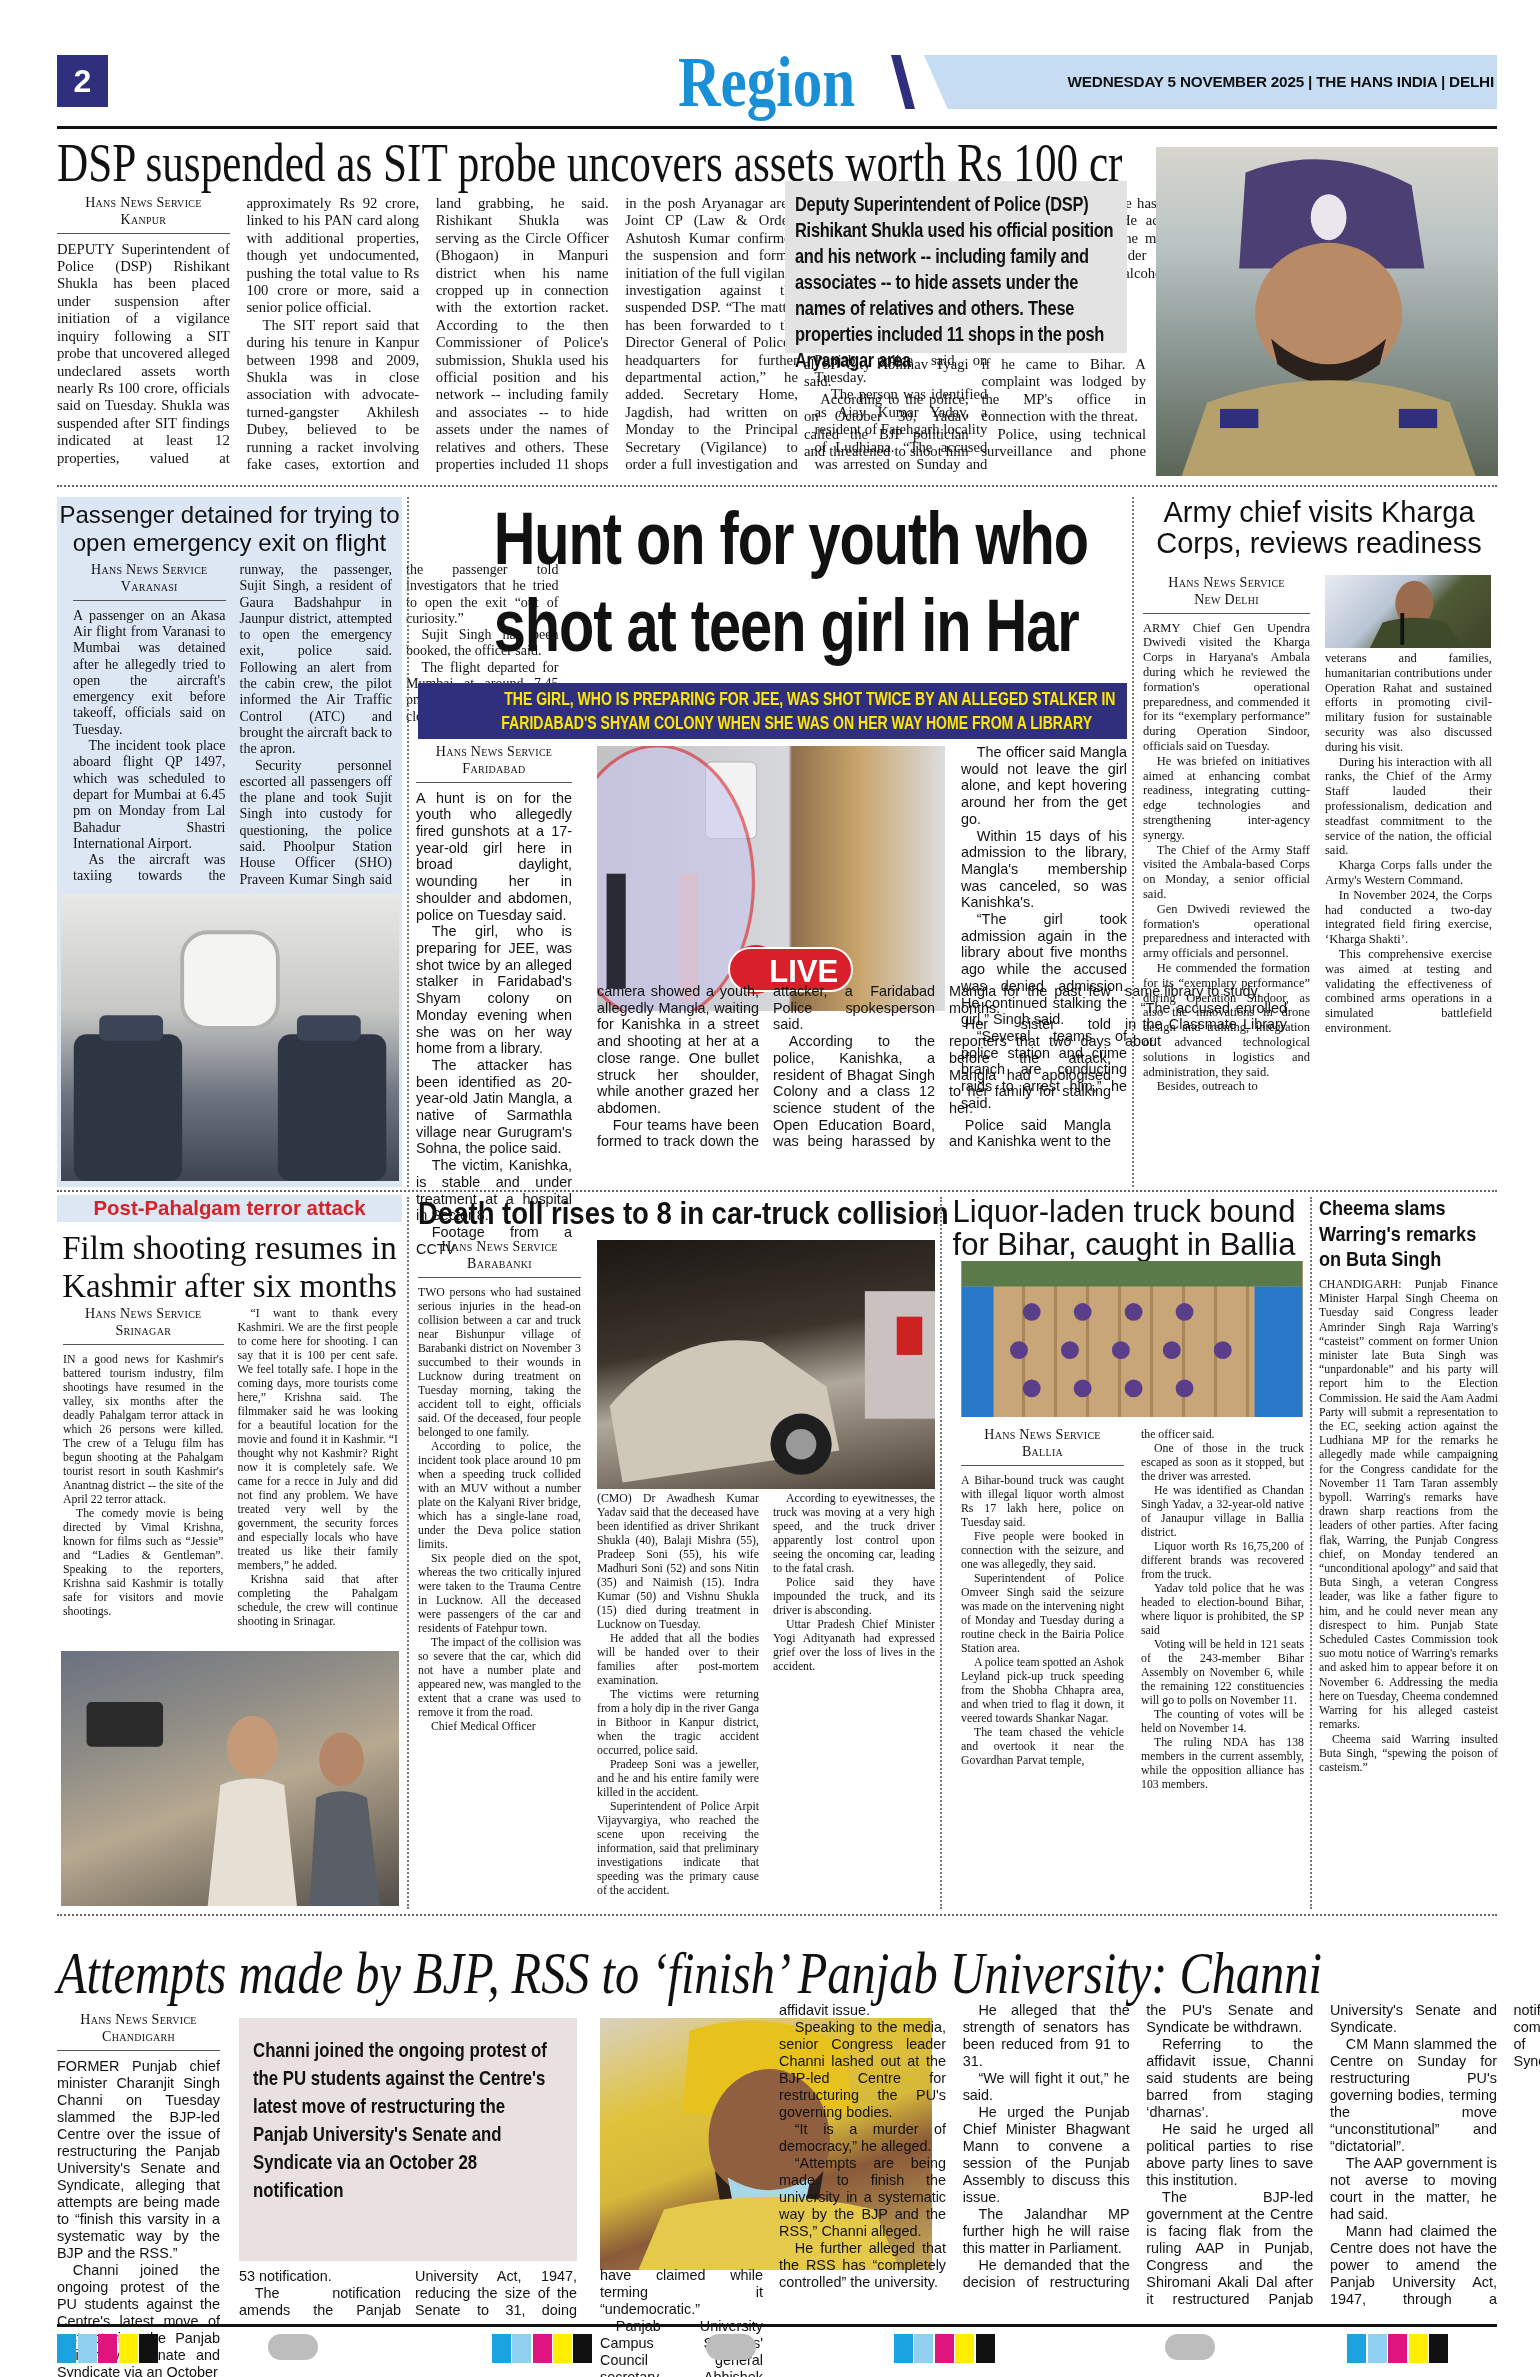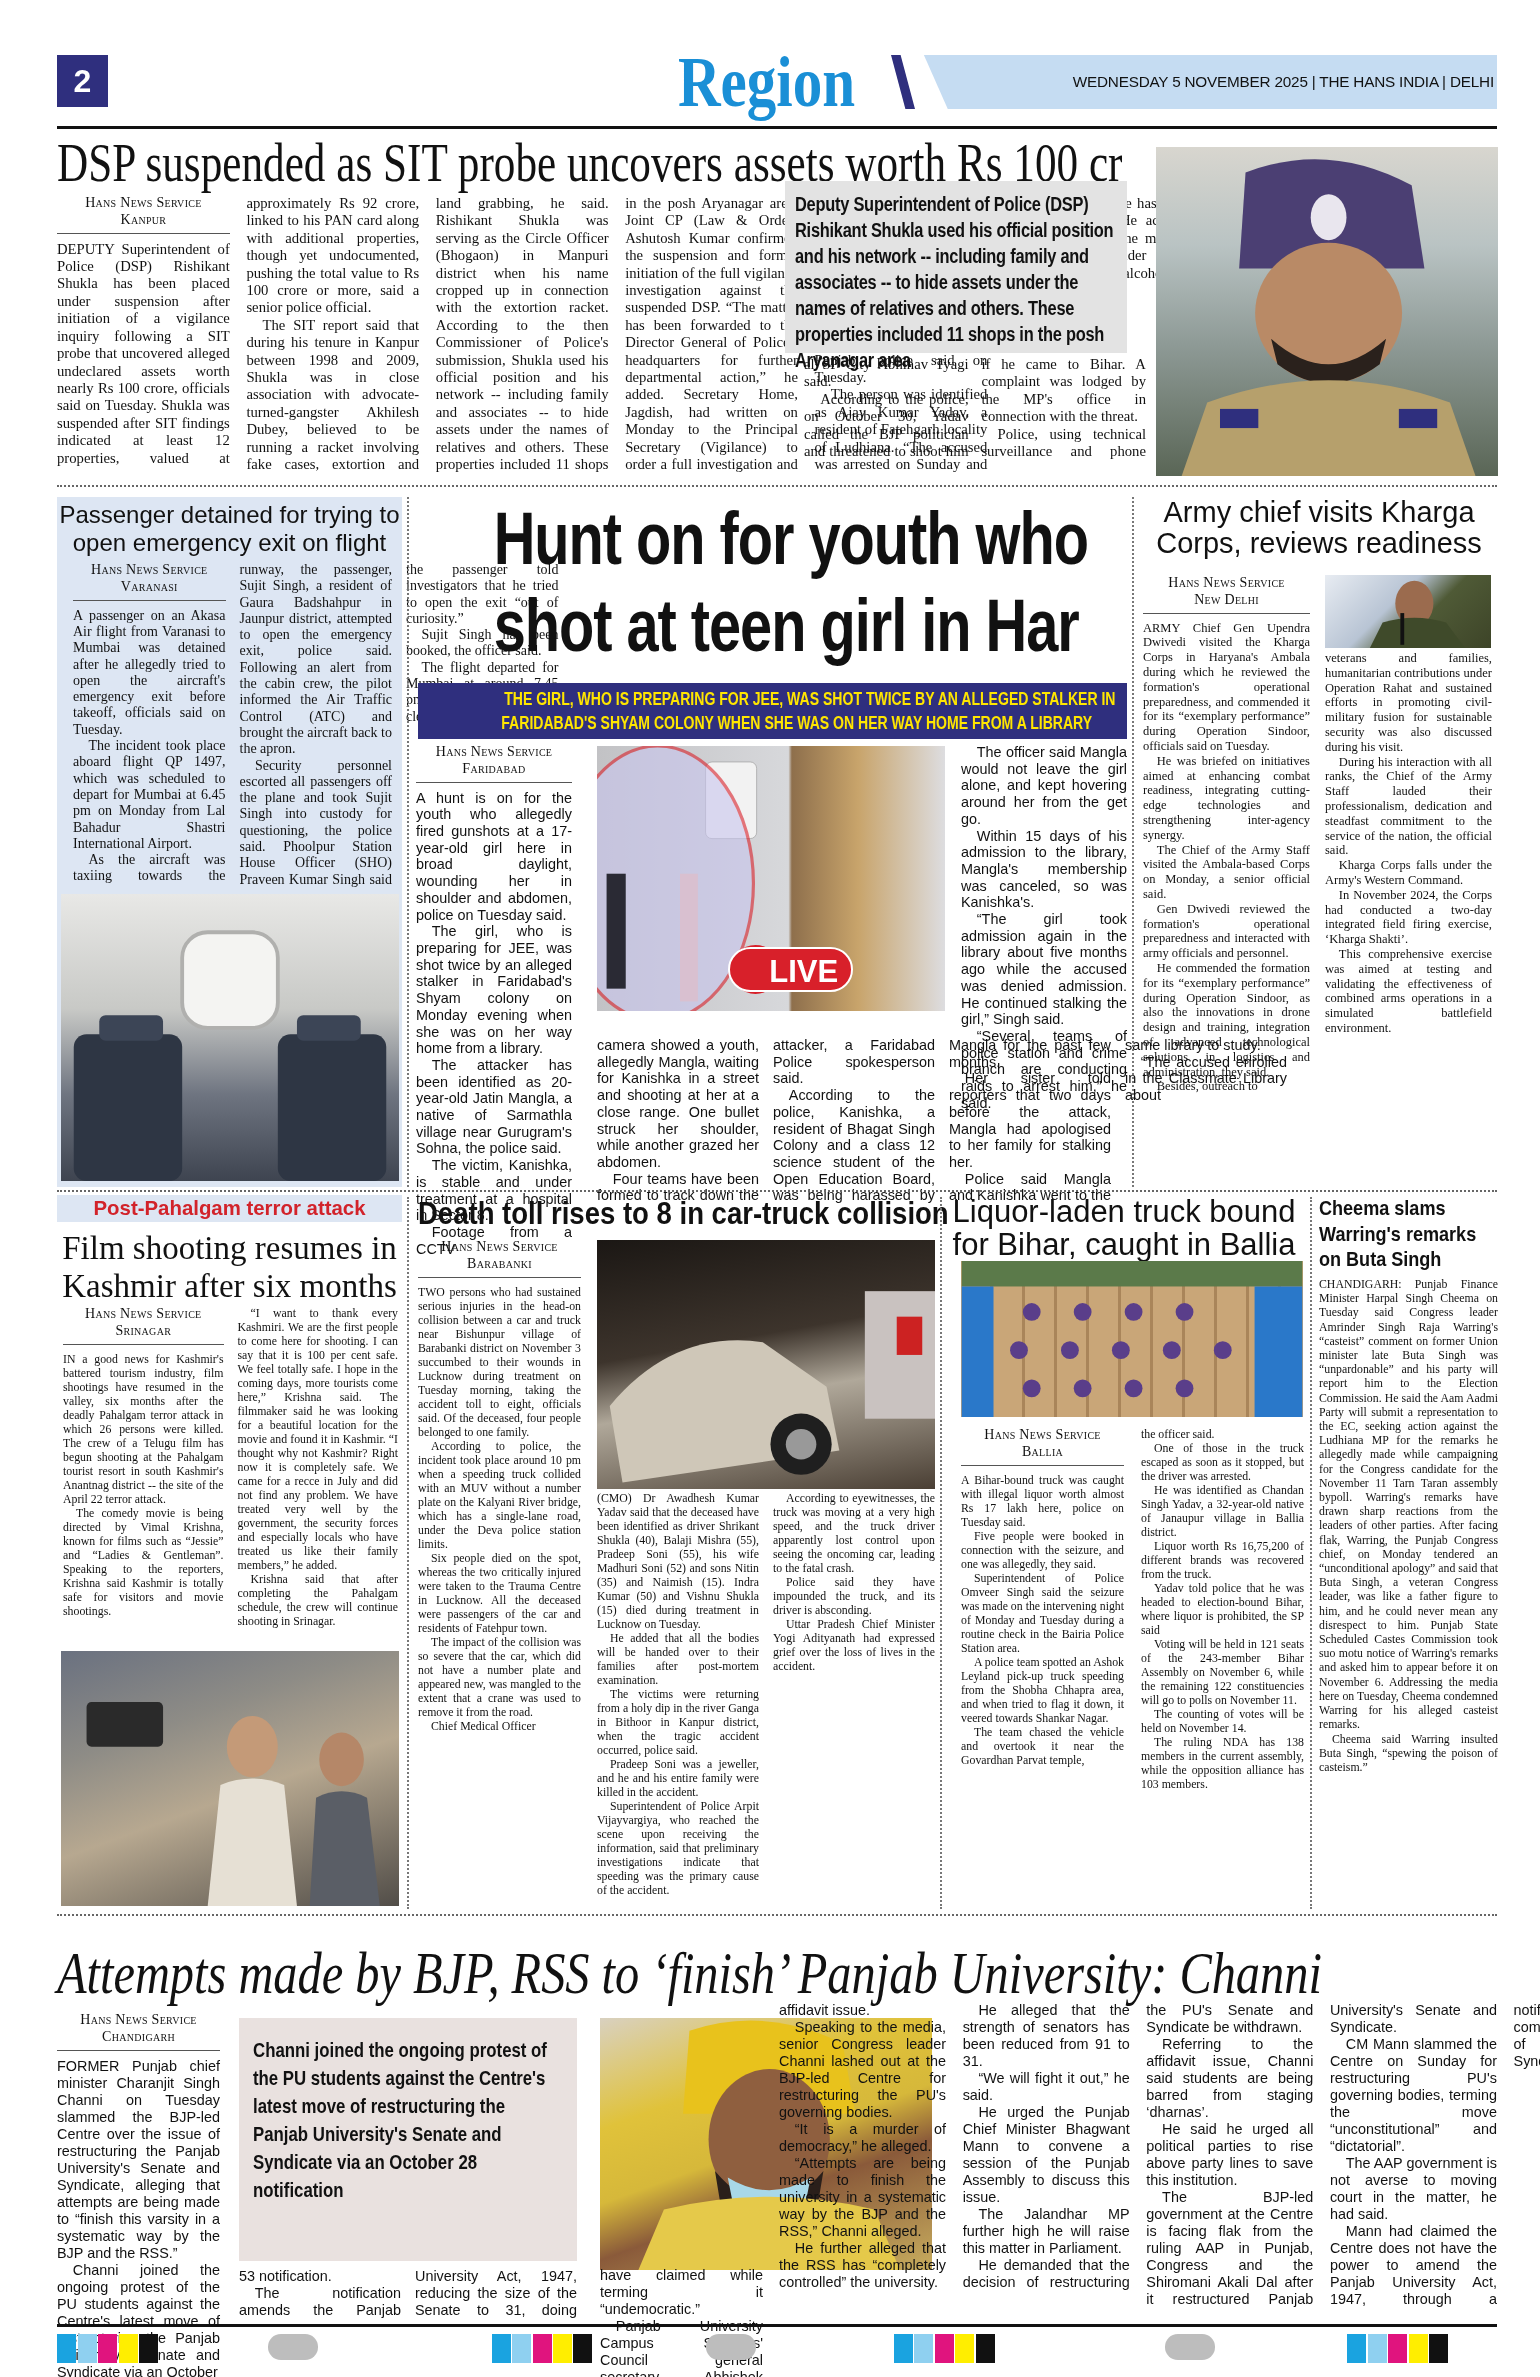--- a/index.html
+++ b/index.html
@@ -15,21 +15,21 @@
 .cols{column-gap:16.6px;column-fill:auto}
 .byline{text-align:center;font-variant:small-caps;font-size:14px;line-height:16.6px;border-bottom:1.3px solid #555;padding-bottom:5.1px;margin-bottom:6.4px;letter-spacing:0.3px}
 .dotted-h{border-top:2.6px dotted #666;height:0}
 .dotted-v{border-left:2.6px dotted #777;width:0}
 .photo{overflow:hidden}
 
 .pgnum{left:57px;top:55px;width:51px;height:52px;background:#2f2f7e;color:#fff;font-weight:bold;font-size:32px;text-align:center;line-height:52px}
 .section-title{left:447px;top:38px;width:639px;text-align:center;color:#1a8fd6;font-size:72px;line-height:89px;font-weight:bold;transform:scaleX(.82);transform-origin:center}
 .date-band{left:900px;top:55px;width:597px;height:54px;background:#c5dcf2;clip-path:polygon(4% 0,100% 0,100% 100%,8% 100%)}
 .date-slash{left:891px;top:55px;width:24px;height:54px;background:#2f2f7e;clip-path:polygon(0 0,40% 0,100% 100%,60% 100%)}
-.date-text{left:983px;top:55px;width:511px;height:54px;line-height:54px;text-align:right;font-size:15.3px;font-weight:normal;letter-spacing:-0.2px}
+.date-text{left:983px;top:55px;width:511px;height:54px;line-height:54px;text-align:right;font-size:15.3px;font-weight:bold;letter-spacing:-0.2px}
 .top-rule{left:57px;top:126px;width:1440px;height:2.6px;background:#111}
 
 .dsp-head{left:57px;top:135px;width:1073px;font-size:54px;line-height:57px;white-space:nowrap;transform:scaleX(.8);transform-origin:left}
 .dsp-cols{left:57px;top:195px;width:741px;height:281px;column-count:4}
 .dsp-quote{left:785px;top:181px;width:342px;height:172px;background:#e3e3e3;padding:10.2px 10.2px;font-weight:bold;font-size:20px;line-height:26px;letter-spacing:-0.3px}
 .dsp-quote span{display:block;transform:scaleX(.82);transform-origin:left;width:122%}
 .dsp-cols2{left:804px;top:356px;width:342px;height:121px;column-count:2;column-gap:12.8px}
 .dsp-photo{left:1156px;top:147px;width:342px;height:329px;background:linear-gradient(180deg,#d8d6cf 0%,#b9c3c3 30%,#8e9a96 60%,#5a6656 100%)}
 
 .pass-box{left:57px;top:497px;width:345px;height:690px;background:#dde6f3}
@@ -38,21 +38,21 @@
 .pass-photo{left:61px;top:894px;width:338px;height:287px;background:linear-gradient(180deg,#e8e8e6 0%,#c8c9c6 40%,#6e7480 70%,#3e4450 100%)}
 
 .hunt-head{left:415px;top:495px;width:715px;text-align:center;font-weight:bold;font-size:74px;line-height:87px;letter-spacing:-1.3px;transform:scaleX(.78);transform-origin:center;white-space:nowrap}
 .hunt-sub{left:418px;top:683px;width:709px;height:56px;background:#2f2f7e;color:#ffe600;font-weight:bold;font-size:18px;line-height:24px;text-align:center;padding-top:3.8px}
 .hunt-sub span{display:inline-block;transform:scaleX(.78);white-space:nowrap}
 .hunt-col1{left:416px;top:744px;width:156px;height:441px}
 .hunt-photo{left:597px;top:746px;width:348px;height:265px;background:linear-gradient(90deg,#c2c2c5 0%,#d7d8db 55%,#8e6f4c 56%,#c8a46b 75%,#dddde0 100%)}
 .live{left:728px;top:947px;width:125px;height:45px;background:#d8202a;border-radius:22.4px;color:#fff;font-weight:bold;font-size:31px;line-height:45px;text-align:right;padding-right:12.8px;border:2.6px solid #fff}
 .live-play{left:731px;top:945px;width:49px;height:49px;border-radius:50%;background:#fff;border:5.1px solid #d8202a}
 .live-play::after{content:"";position:absolute;left:14px;top:9px;border-left:16.6px solid #d8202a;border-top:10.2px solid transparent;border-bottom:10.2px solid transparent}
-.hunt-cols-mid{left:597px;top:1037px;width:338px;height:172px;column-count:2;column-gap:14px}
+.hunt-cols-mid{left:597px;top:983px;width:338px;height:172px;column-count:2;column-gap:14px}
 .hunt-col4{left:961px;top:744px;width:166px;height:441px}
 .hunt-body{font-size:14.4px;line-height:16.7px;transform-origin:left}
 
 .army-head{left:1140px;top:497px;width:358px;text-align:center;font-size:29px;line-height:31px}
 .army-col1{left:1143px;top:575px;width:167px;height:613px;font-size:12.5px;line-height:14.8px}
 .army-photo{left:1325px;top:575px;width:166px;height:73px;background:linear-gradient(135deg,#e8ecf2 0%,#b8c4d4 40%,#4f5a36 60%,#3d4428 100%)}
 .army-col2{left:1325px;top:651px;width:167px;height:536px;font-size:12.5px;line-height:14.8px}
 
 .kash-label{left:57px;top:1195px;width:345px;height:27px;background:#dde6f3;color:#d2232a;font-weight:bold;font-size:20.4px;line-height:27px;text-align:center}
 .kash-head{left:57px;top:1229px;width:345px;text-align:center;font-size:33px;line-height:38px}

